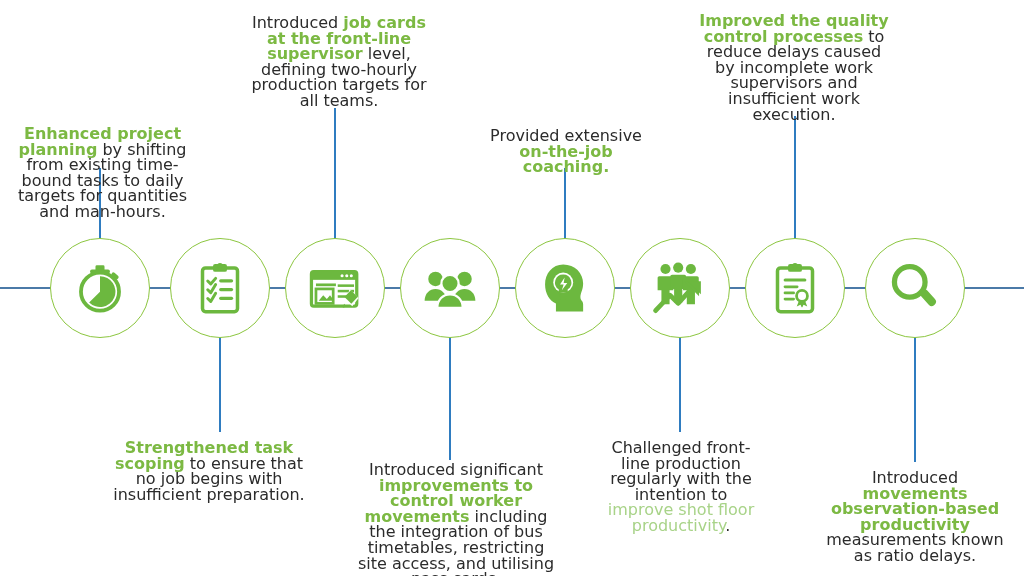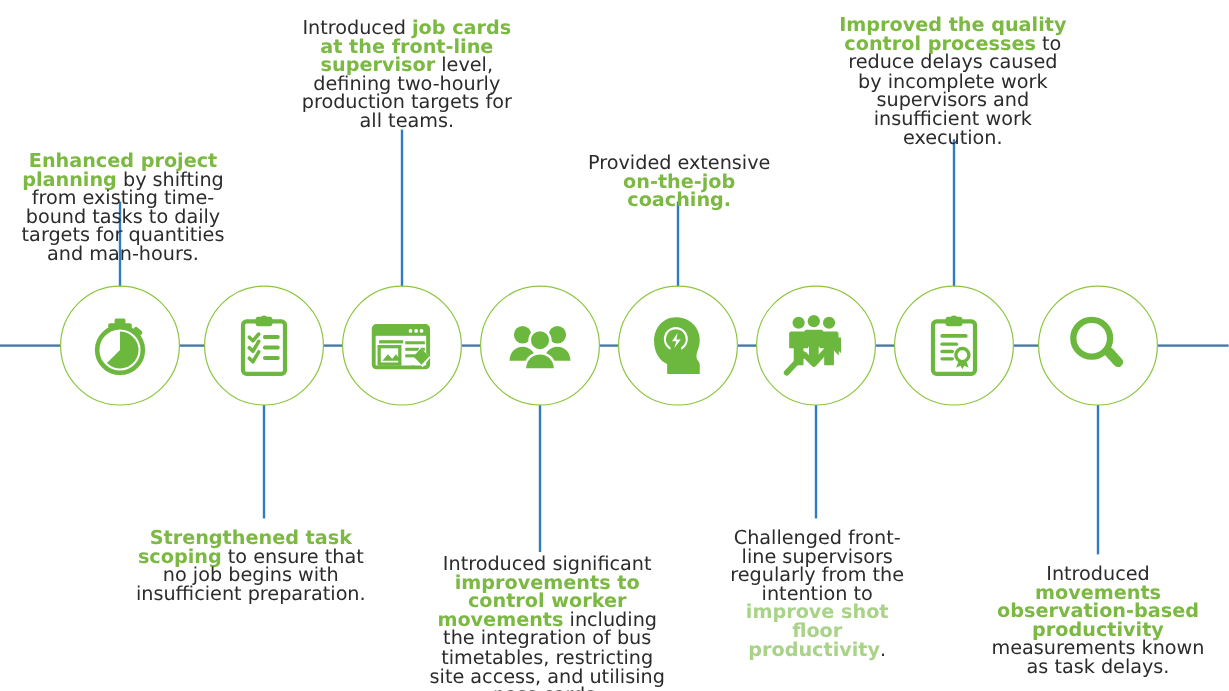--- a/index.html
+++ b/index.html
@@ -46,21 +46,21 @@
     font-size:16px;
     line-height:15.6px;
     z-index:4;
   }
   .caption b{
     color:#7cb943;
     font-weight:bold;
   }
   .caption .soft{
     color:#a8d388;
-    font-weight:bold;
+    font-weight:normal;
   }
 </style>
 </head>
 <body>
 
 <div id="stage">
 
   <div class="axis"></div>
 
   <div class="stem" style="left:99px;  top:168px; height:72px;"></div>
@@ -207,19 +207,19 @@
   <div class="caption" style="left:10px; top:88px; width:185px;margin-top:38px;"><b>Enhanced project planning</b><span> by shifting from existing time-bound tasks to daily targets for quantities and man-hours.</span></div>
 
   <div class="caption" style="left:113px; top:440px; width:192px;"><b>Strengthened task scoping</b><span> to ensure that no job begins with insufficient preparation.</span></div>
 
   <div class="caption" style="left:246px; top:15px; width:186px;"><span>Introduced </span><b>job cards at the front-line supervisor</b><span> level, defining two-hourly production targets for all teams.</span></div>
 
   <div class="caption" style="left:352px; top:462px; width:208px;"><span>Introduced significant </span><b>improvements to control worker movements</b><span> including the integration of bus timetables, restricting site access, and utilising pass cards.</span></div>
 
   <div class="caption" style="left:482px; top:128px; width:168px;"><span>Provided extensive </span><b>on-the-job coaching.</b></div>
 
-  <div class="caption" style="left:606px; top:440px; width:150px;"><span>Challenged front-line supervisors regularly from the intention to </span><span class="soft">improve shot floor productivity</span><span>.</span></div>
+  <div class="caption" style="left:606px; top:440px; width:150px;"><span>Challenged front-line production regularly with the intention to </span><span class="soft">improve shot floor productivity</span><span>.</span></div>
 
   <div class="caption" style="left:696px; top:13px; width:196px;"><b>Improved the quality control processes</b><span> to reduce delays caused by incomplete work supervisors and insufficient work execution.</span></div>
 
-  <div class="caption" style="left:820px; top:470px; width:190px;"><span>Introduced </span><b>movements observation-based productivity</b><span> measurements known as task delays.</span></div>
+  <div class="caption" style="left:820px; top:470px; width:190px;"><span>Introduced </span><b>movements observation-based productivity</b><span> measurements known as ratio delays.</span></div>
 
 </div>
 
 </body></html>

